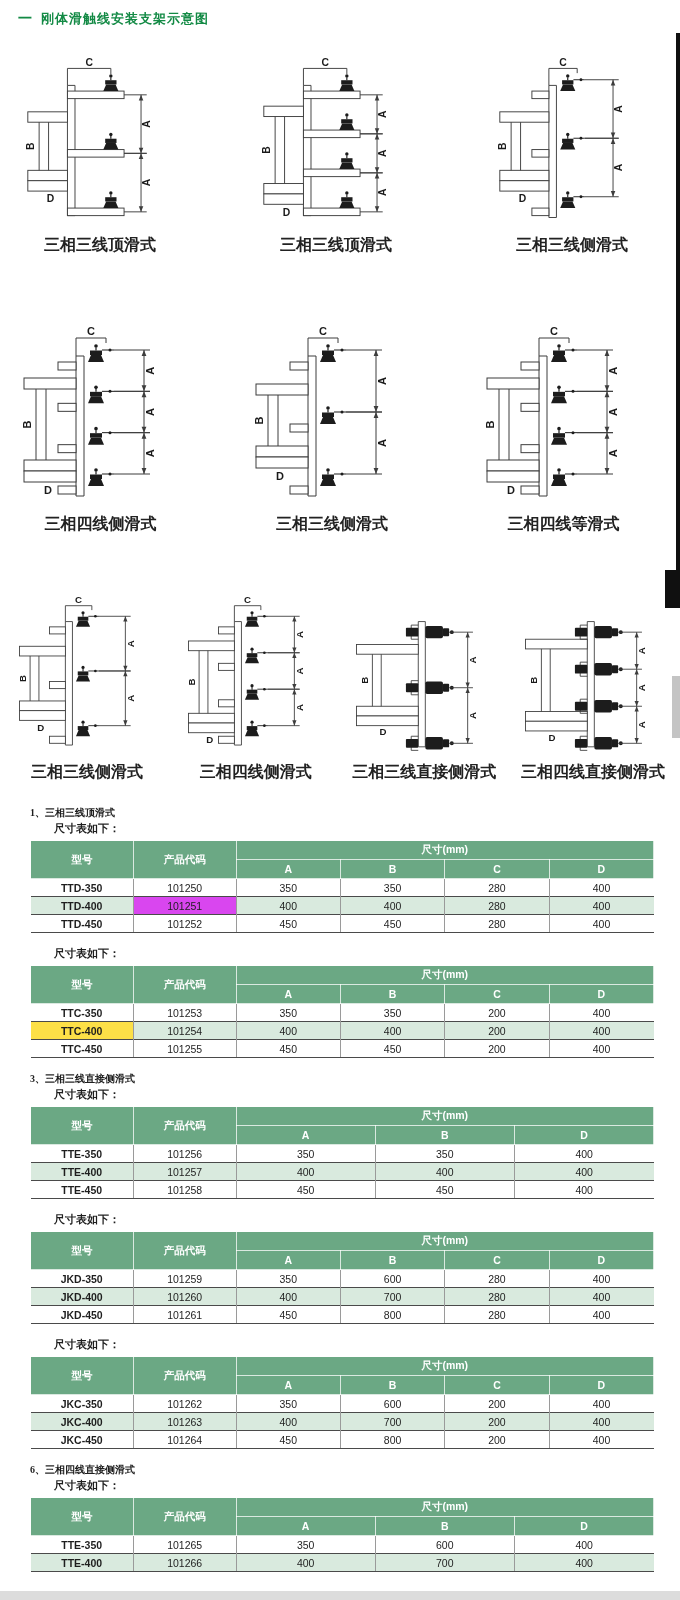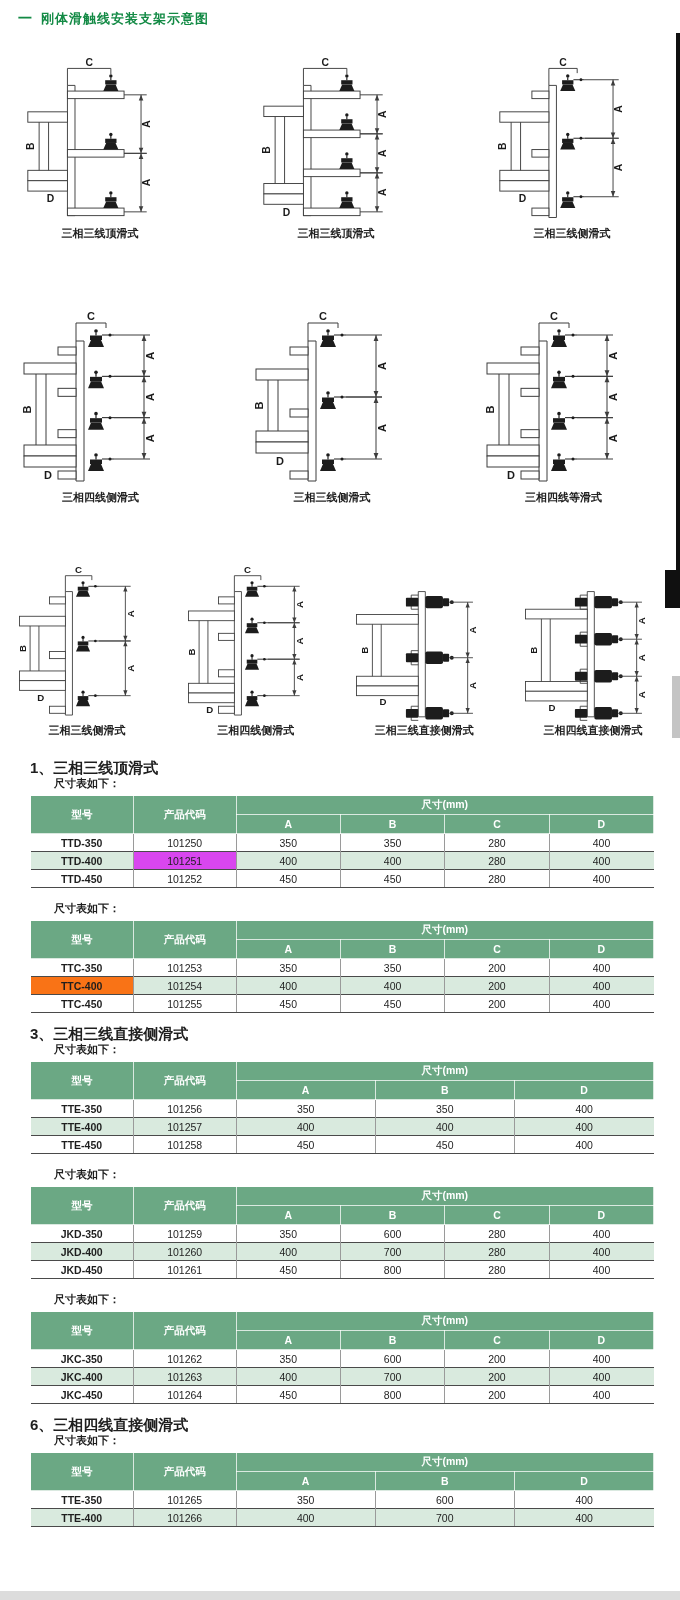--- a/index.html
+++ b/index.html
@@ -11,26 +11,26 @@
   
   .page-title{display:flex;align-items:center;gap:9px;padding:10px 0 0 18px;}
   .page-title .marker{font-size:14px;font-weight:bold;letter-spacing:0;}
   .page-title .title-text{font-size:13px;font-weight:bold;letter-spacing:1px;}
   
   .diagram-row{display:flex;justify-content:space-between;align-items:flex-start;}
   .row-1{padding:0 30px 0 22px;margin-top:14px;}
   .row-2{padding:0 34px 0 18px;margin-top:54px;}
   .row-3{padding:0 14px 0 14px;margin-top:46px;}
   .diagram-cell{display:flex;flex-direction:column;align-items:center;}
-  .diagram-caption{font-size:11px;font-weight:bold;color:#222;white-space:nowrap;}
+  .diagram-caption{font-size:16px;font-weight:bold;margin-top:9px;color:#222;white-space:nowrap;}
   svg text{user-select:none;}
   
   #sections{padding:0 26px 0 30px;margin-top:22px;}
   .spec{margin-bottom:13px;}
-  .sec-head{font-size:15px;font-weight:bold;line-height:15px;}
+  .sec-head{font-size:10px;font-weight:bold;line-height:15px;font-family:Liberation Serif, serif;}
   .sec-sub{font-size:11px;font-weight:bold;line-height:14px;padding-left:24px;margin:1px 0 5px 0;}
   table.spec-table{border-collapse:collapse;width:624px;table-layout:fixed;border-top:1px solid #666;}
   table.spec-table thead th{
     background:#6BA884;color:#fff;font-size:10.5px;font-weight:bold;
     border:1px solid rgba(255,255,255,0.75);height:16px;padding:1px 2px;
   }
   table.spec-table tbody td{
     text-align:center;font-size:10.5px;height:15px;padding:1px 2px;
     border-top:1.5px solid #4a4a4a;border-left:1px solid #9a9a9a;border-right:1px solid #9a9a9a;
     background:#fff;
@@ -714,21 +714,21 @@
         <tbody>
           <tr>
             <td class="model">TTC-350</td>
             <td>101253</td>
             <td>350</td>
             <td>350</td>
             <td>200</td>
             <td>400</td>
           </tr>
           <tr class="alt">
-            <td class="model" style="background: #f97316;">TTC-400</td>
+            <td class="model" style="background: #fde047;">TTC-400</td>
             <td style="background: rgb(217, 234, 222);">101254</td>
             <td style="background: rgb(217, 234, 222);">400</td>
             <td style="background: rgb(217, 234, 222);">400</td>
             <td style="background: rgb(217, 234, 222);">200</td>
             <td style="background: rgb(217, 234, 222);">400</td>
           </tr>
           <tr>
             <td class="model">TTC-450</td>
             <td>101255</td>
             <td>450</td>

